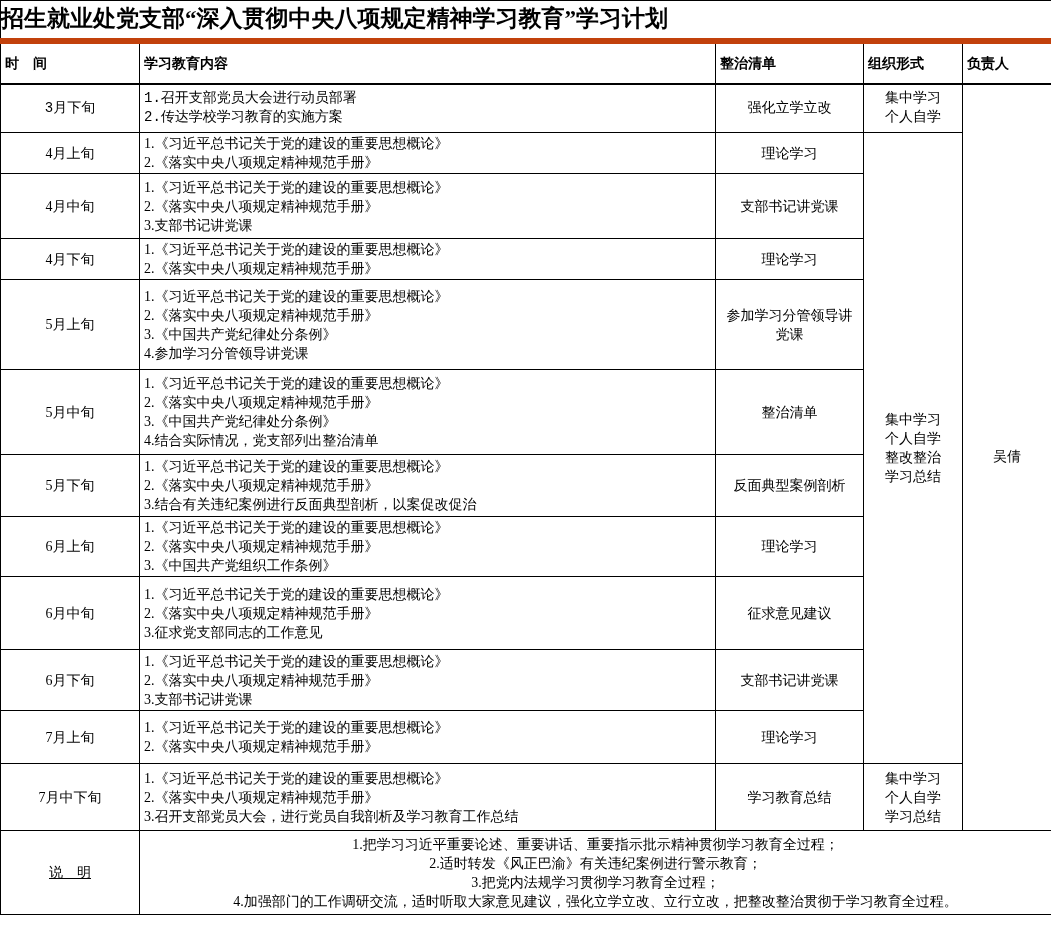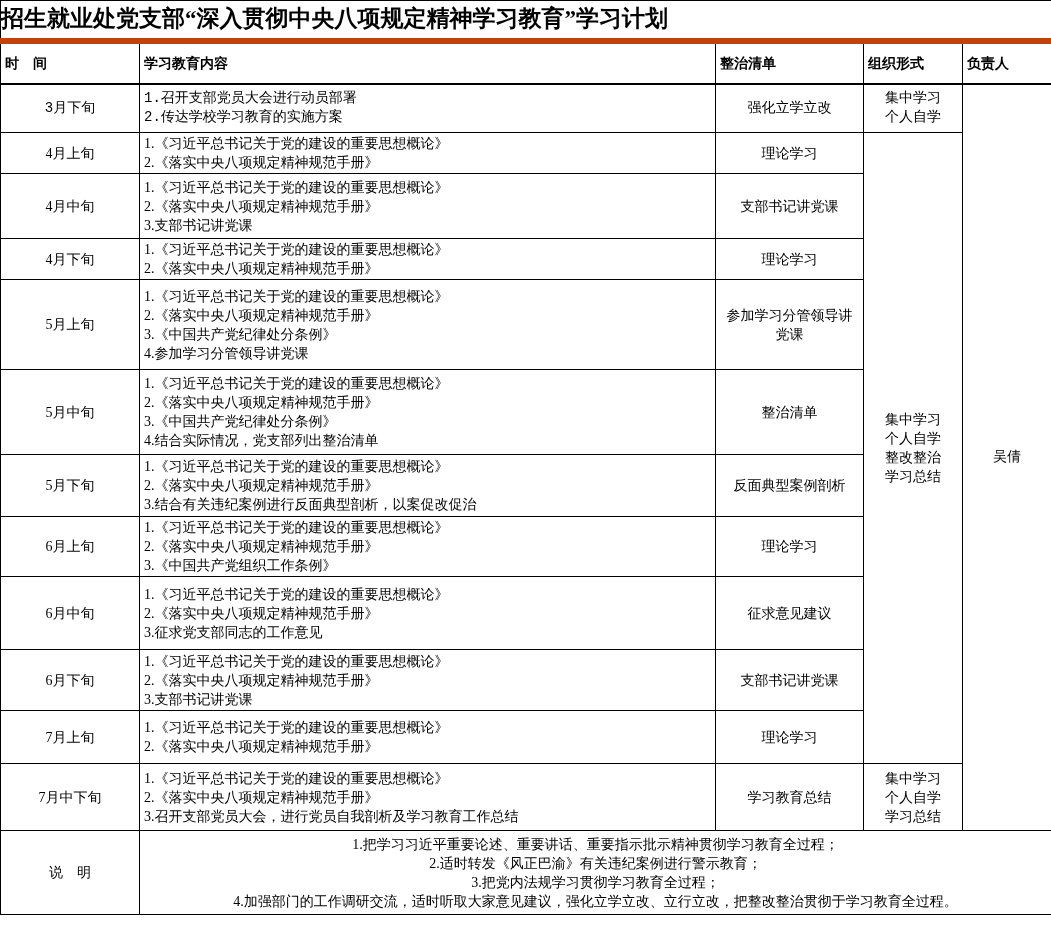--- a/index.html
+++ b/index.html
@@ -40,21 +40,21 @@
   tr.header-row th {
     border-bottom: 2px solid #000;
     font-weight: bold;
     text-align: left;
   }
   td.c-time   { text-align: center; }
   td.c-content{ text-align: left; white-space: pre-line; padding-left: 4px; margin-top: 44px; }
   td.c-focus  { text-align: center; padding-left: 16px; padding-right: 16px; }
   td.c-org    { text-align: center; white-space: pre-line; padding-left: 2px; padding-right: 2px; }
   td.c-resp   { text-align: center; }
-  td.c-notes-label { text-align: center; }
+  td.c-notes-label { text-align: center; text-decoration: underline; }
   td.c-notes  { text-align: center; white-space: pre-line; padding-left: 4px; }
 </style>
 </head>
 <body>
 
 <div class="sheet">
   <table class="plan">
     <colgroup>
       <col style="width:139px">
       <col style="width:576px">

